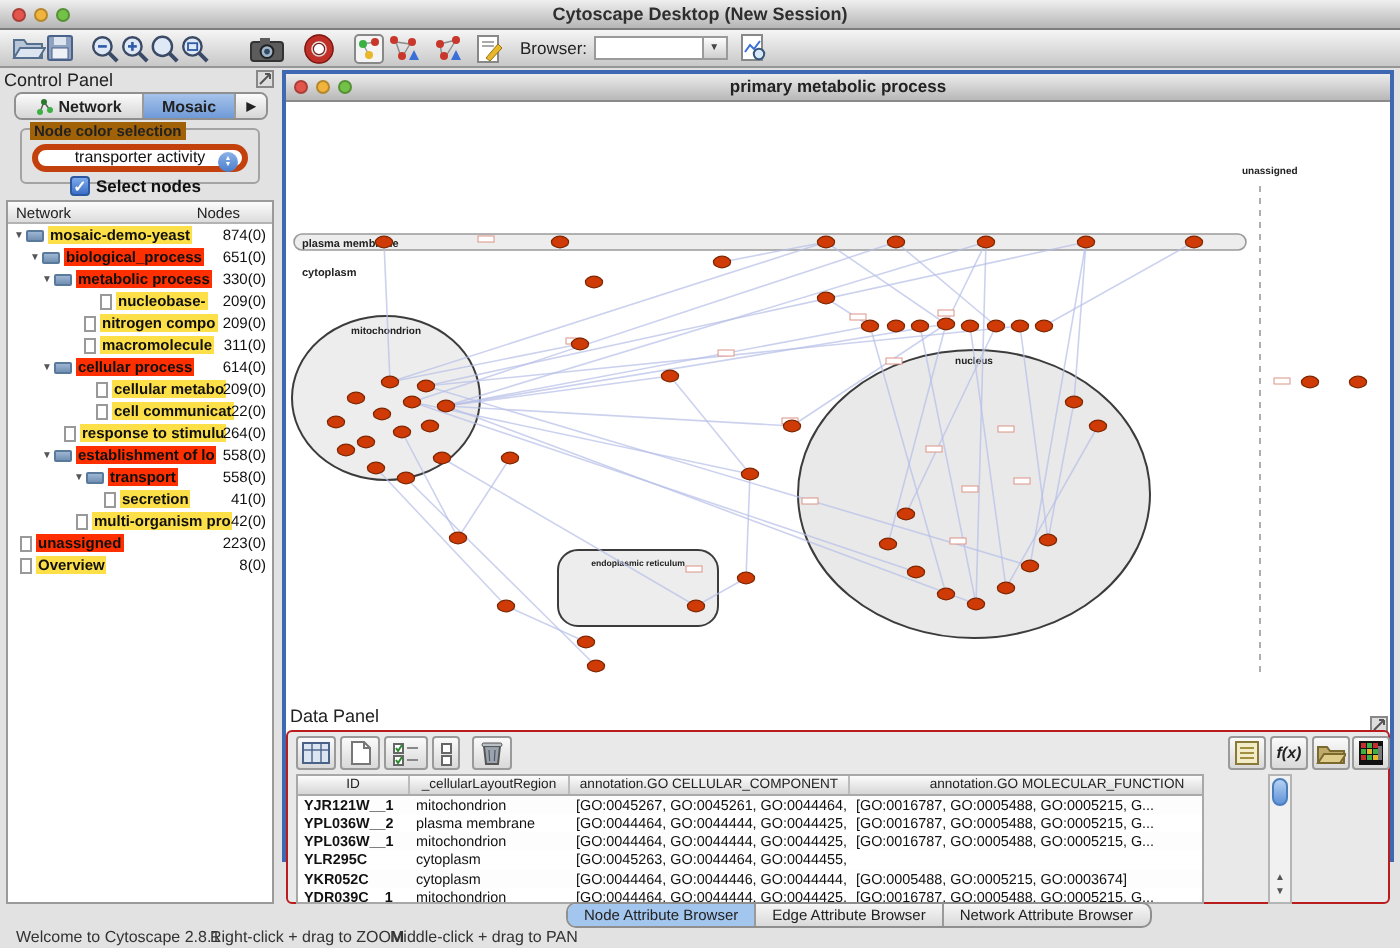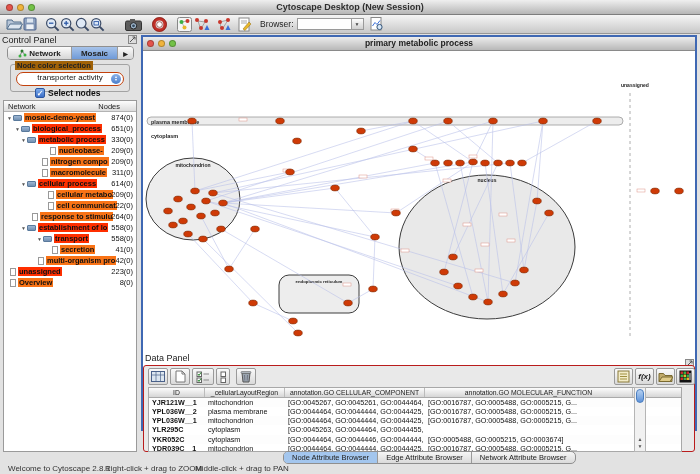--- a/index.html
+++ b/index.html
@@ -20,54 +20,54 @@
   
   #cp-title{left:2px;top:35px;width:136px;height:11px;font-size:9px;color:#222}
   .floaticon{position:absolute;top:0}
   #cp-tabs{left:7px;top:46px;width:127px;height:14px;display:flex;border:1px solid #8f8f8f;border-radius:4px;overflow:hidden}
   .cptab{display:flex;align-items:center;justify-content:center;gap:2px;font-size:8px;font-weight:bold;color:#222;background:linear-gradient(#fbfbfb,#d6d6d6);border-right:1px solid #9a9a9a}
   #tab-network{flex:1}
   #tab-mosaic{width:46px;background:linear-gradient(#a6c3ea,#6f9ad8)}
   #tab-arrow{width:15px;font-size:6px;background:linear-gradient(#fbfbfb,#d6d6d6);display:flex;align-items:center;justify-content:center;border-right:none}
   #groupbox{left:10px;top:64px;width:120px;height:28px;border:1px solid #a3a3a3;border-radius:3px}
   #gb-legend{position:absolute;left:4px;top:-4px;background:#a16207;padding:0 2px;font-size:7.5px;font-weight:bold;color:#222}
-  #nc-combo{position:absolute;left:5px;top:7px;width:108px;height:14px;background:#fff;border:1px solid #c2410c;border-radius:7px;font-size:8px;display:flex;align-items:flex-start;justify-content:center;color:#111}
+  #nc-combo{position:absolute;left:5px;top:7px;width:108px;height:14px;background:#fff;border:3px solid #c2410c;border-radius:7px;font-size:8px;display:flex;align-items:flex-end;justify-content:center;color:#111}
   #nc-stepper{position:absolute;right:2px;top:1px;width:10px;height:10px;border-radius:5px;background:linear-gradient(#8cb2e8,#4a7ecb);display:flex;flex-direction:column;align-items:center;justify-content:center;color:#fff;font-size:3.5px;line-height:3.5px}
   #cb-row{left:35px;top:88px;display:flex;align-items:center;gap:3px}
   #cb-box{width:10px;height:10px;border-radius:2px;background:linear-gradient(#7cabea,#3c6fc8);border:1px solid #2d579f;color:#fff;font-size:8px;line-height:9px;text-align:center;font-weight:bold}
   #cb-label{font-size:8.5px;color:#111;font-weight:bold}
   
   #tree{left:3px;top:100px;width:134px;height:352px;background:#fff;border:1px solid #9a9a9a;overflow:hidden}
   #tree-header{height:11px;background:linear-gradient(#fcfcfc,#dcdcdc);border-bottom:1px solid #b3b3b3;font-size:7.5px;color:#222;position:relative}
   #th-network{position:absolute;left:4px;top:1px}
   #th-nodes{position:absolute;right:16px;top:1px}
   .trow{height:11px;font-size:7.5px;white-space:nowrap;position:relative;display:flex;align-items:center}
   .trow.sel{background:#3068c6}
   .tri{font-size:5px;color:#555;width:7px;flex:none;text-align:center}
   .trow.sel .tri{color:#dce6f5}
   .tfold{width:9px;height:6px;background:linear-gradient(#9db6d4,#7290b2);border:1px solid #5a7a9c;border-radius:1px;flex:none;margin-right:2px}
   .tpage{width:6px;height:8px;background:#fff;border:1px solid #999;flex:none;margin-right:2px}
   .tlab{font-weight:bold;padding:0 1px;color:#101010}
-  .hg{background:#f97316}
+  .hg{background:#fde047}
   .hr{background:#ff2f00}
   .tcnt{position:absolute;right:3px;color:#111;background:transparent}
   .trow.sel .tcnt{color:#fff}
   
   #netframe{left:141px;top:35px;width:556px;height:396px;border:2px solid #3f68b3;background:#fff}
   #nv-titlebar{height:14px;background:linear-gradient(#ececec,#b8b8b8);border-bottom:1px solid #8a8a8a;position:relative}
   #nv-title{text-align:center;font-size:8.5px;font-weight:bold;color:#222;line-height:13px}
   #gsvg{display:block}
   
   #dpanel{left:141px;top:352px;width:556px;height:112px}
   #dp-titlebar{position:absolute;left:0;top:0;width:556px;height:13px}
   #dp-title{font-size:9px;color:#222;padding-left:4px;line-height:13px}
   #dp-body{position:absolute;left:2px;top:13px;width:552px;height:87px;background:#e9e9e9;border:1px solid #b91c1c;border-radius:3px}
   .dbtn{position:absolute;top:2px;height:17px;background:linear-gradient(#fafafa,#d9d9d9);border:1px solid #9a9a9a;border-radius:2px;display:flex;align-items:center;justify-content:center}
   #fx-btn{font-size:8px;font-style:italic;font-weight:bold;color:#222}
-  #dtable{position:absolute;left:4px;top:21px;width:534px;height:65px;background:#fff;border:1px solid #a8a8a8;overflow:hidden}
+  #dtable{position:absolute;left:4px;top:21px;width:454px;height:65px;background:#fff;border:1px solid #a8a8a8;overflow:hidden}
   #dt-header{display:flex;height:10px;background:linear-gradient(#fcfcfc,#d6d6d6);border-bottom:1px solid #aaa;font-size:6.8px;color:#222}
   .hc{border-right:1px solid #bbb;text-align:center;line-height:10px;overflow:hidden;white-space:nowrap;flex:none}
   .c0{width:56px}.c1{width:80px}.c2{width:140px}.c3{width:208px}
   .drow{display:flex;height:9.16px;line-height:9.1px;font-size:7.2px;white-space:nowrap;color:#111}
   .drow:nth-child(odd){background:#fdfdfd}
   .dc{overflow:hidden;padding-left:3px;flex:none}
   .drow .c0{font-weight:bold}
   #vsb{position:absolute;left:490px;top:21px;width:12px;height:65px;background:#f1f1f1;border:1px solid #b5b5b5}
   #vsb-thumb{position:absolute;left:1px;top:1px;width:8px;height:14px;border-radius:4px;background:linear-gradient(#b7d2f2,#5e92d8);border:1px solid #4a7ec0}
   .vsb-arr{position:absolute;left:0;width:10px;font-size:5px;color:#555;text-align:center;line-height:7px}

